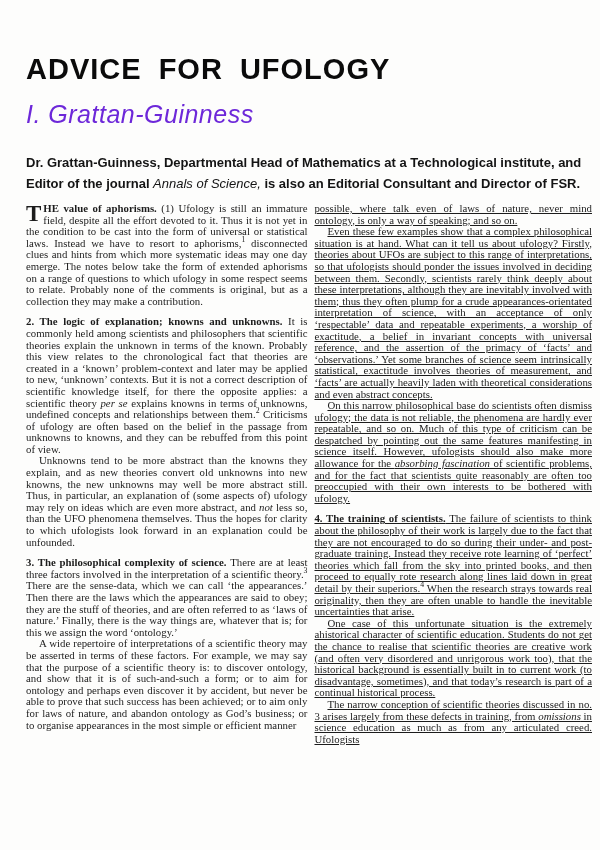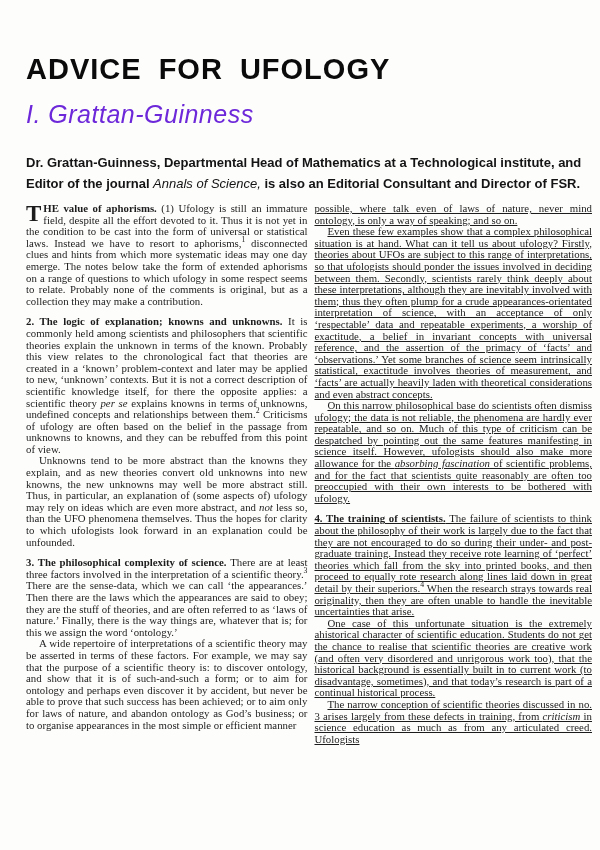--- a/index.html
+++ b/index.html
@@ -94,16 +94,16 @@
         <p class="para indent"><span>Unknowns tend to be more abstract than the knowns they explain, and as new theories convert old unknowns into new knowns, the new unknowns may well be more abstract still. Thus, in particular, an explanation of (some aspects of) ufology may rely on ideas which are even more abstract, and </span><span class="i">not</span><span> less so, than the UFO phenomena themselves. Thus the hopes for clarity to which ufologists look forward in an explanation could be unfounded.</span></p>
         <p class="para section"><span class="b">3. The philosophical complexity of science.</span><span> There are at least three factors involved in the interpretation of a scientific theory.</span><span class="sup">3</span><span> There are the sense-data, which we can call ‘the appearances.’ Then there are the laws which the appearances are said to obey; they are the stuff of theories, and are often referred to as ‘laws of nature.’ Finally, there is the way things are, whatever that is; for this we assign the word ‘ontology.’</span></p>
         <p class="para indent"><span>A wide repertoire of interpretations of a scientific theory may be asserted in terms of these factors. For example, we may say that the purpose of a scientific theory is: to discover ontology, and show that it is of such-and-such a form; or to aim for ontology and perhaps even discover it by accident, but never be able to prove that such success has been achieved; or to aim only for laws of nature, and abandon ontology as God’s business; or to organise appearances in the most simple or efficient manner</span></p>
       </div>
     <div class="col">
         <p class="para cont"><span>possible, where talk even of laws of nature, never mind ontology, is only a way of speaking; and so on.</span></p>
         <p class="para indent"><span>Even these few examples show that a complex philosophical situation is at hand. What can it tell us about ufology? Firstly, theories about UFOs are subject to this range of interpretations, so that ufologists should ponder the issues involved in deciding between them. Secondly, scientists rarely think deeply about these interpretations, although they are inevitably involved with them; thus they often plump for a crude appearances-orientated interpretation of science, with an acceptance of only ‘respectable’ data and repeatable experiments, a worship of exactitude, a belief in invariant concepts with universal reference, and the assertion of the primacy of ‘facts’ and ‘observations.’ Yet some branches of science seem intrinsically statistical, exactitude involves theories of measurement, and ‘facts’ are actually heavily laden with theoretical considerations and even abstract concepts.</span></p>
         <p class="para indent"><span>On this narrow philosophical base do scientists often dismiss ufology; the data is not reliable, the phenomena are hardly ever repeatable, and so on. Much of this type of criticism can be despatched by pointing out the same features manifesting in science itself. However, ufologists should also make more allowance for the </span><span class="i">absorbing fascination</span><span> of scientific problems, and for the fact that scientists quite reasonably are often too preoccupied with their own interests to be bothered with ufology.</span></p>
         <p class="para section"><span class="b">4. The training of scientists.</span><span> The failure of scientists to think about the philosophy of their work is largely due to the fact that they are not encouraged to do so during their under- and post-graduate training. Instead they receive rote learning of ‘perfect’ theories which fall from the sky into printed books, and then proceed to equally rote research along lines laid down in great detail by their superiors.</span><span class="sup">4</span><span> When the research strays towards real originality, then they are often unable to handle the inevitable uncertainties that arise.</span></p>
         <p class="para indent"><span>One case of this unfortunate situation is the extremely ahistorical character of scientific education. Students do not get the chance to realise that scientific theories are creative work (and often very disordered and unrigorous work too), that the historical background is essentially built in to current work (to disadvantage, sometimes), and that today’s research is part of a continual historical process.</span></p>
-        <p class="para indent"><span>The narrow conception of scientific theories discussed in no. 3 arises largely from these defects in training, from </span><span class="i">criticism</span><span> in science education as much as from any articulated creed. Ufologists</span></p>
+        <p class="para indent"><span>The narrow conception of scientific theories discussed in no. 3 arises largely from these defects in training, from </span><span class="i">omissions</span><span> in science education as much as from any articulated creed. Ufologists</span></p>
       </div>
   </div>
 </div>
 
 </body></html>

